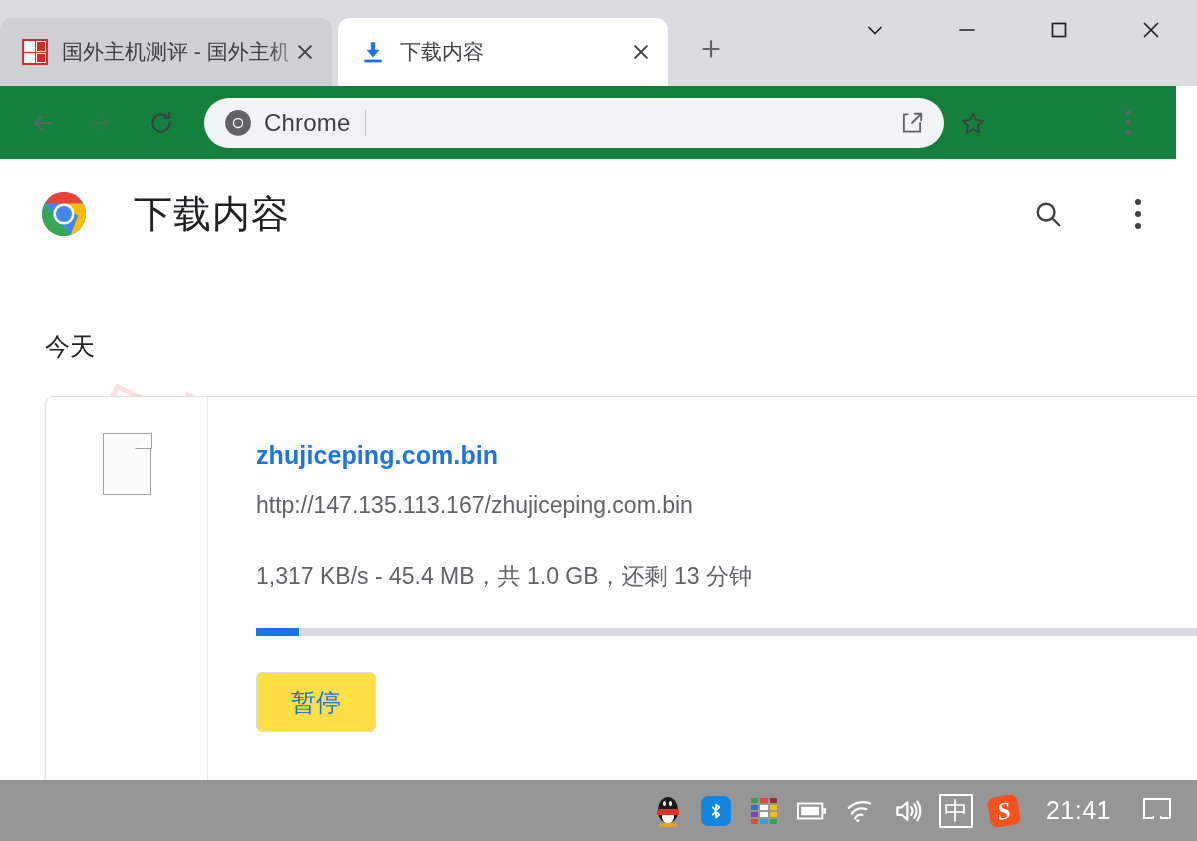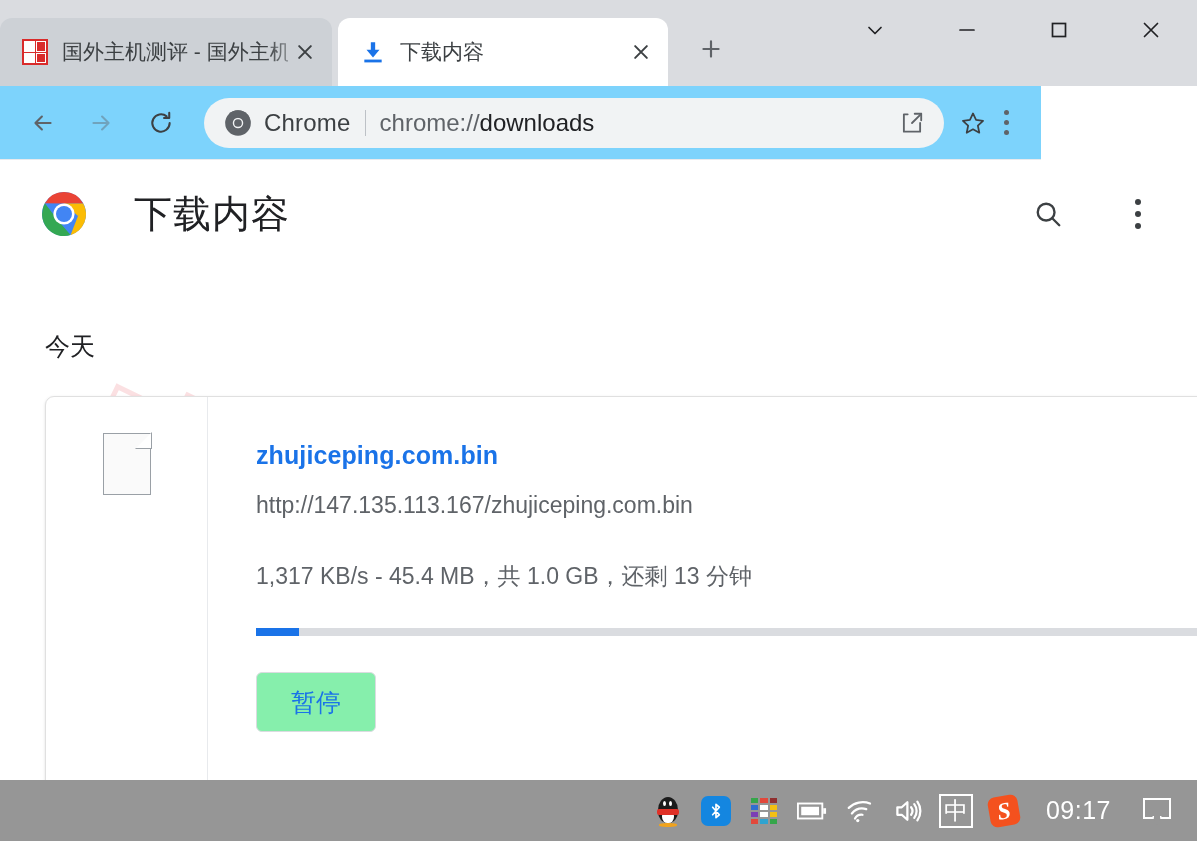--- a/index.html
+++ b/index.html
@@ -65,22 +65,22 @@
   .wincontrols { position: absolute; right: 0; top: 0; height: 60px; display: flex; align-items: center; }
   .winbtn {
     width: 92px; height: 60px;
     display: flex; align-items: center; justify-content: center;
     color: #202124;
   }
   .winbtn svg { width: 24px; height: 24px; }
 
   
   .toolbar {
-    position: absolute; left: 0; top: 86px; width: 1041px; height: 74px;
-    background: #7dd3fc;
+    position: absolute; left: 0; top: 86px; width: 1176px; height: 74px;
+    background: #15803d;
     display: flex; align-items: center;
     border-bottom: 1px solid #e8eaed;
   }
   .navbtn {
     width: 46px; height: 46px; flex: 0 0 46px;
     display: flex; align-items: center; justify-content: center;
     color: #5f6368; border-radius: 50%;
   }
   .navbtn svg { width: 26px; height: 26px; }
   .navbtn.back { margin-left: 20px; }
@@ -186,21 +186,21 @@
   .progress-track {
     margin-top: 36px; height: 8px; width: 980px;
     background: #dadce0; border-radius: 0;
   }
   .progress-fill { height: 8px; background: #1a73e8; }
 
   .dl-buttons { margin-top: 36px; display: flex; gap: 20px; }
   .dl-btn {
     height: 60px; min-width: 120px; padding: 0 26px;
     border: 1px solid #dadce0; border-radius: 6px;
-    background: #86efac; color: #1a73e8; font-size: 25px;
+    background: #fde047; color: #1a73e8; font-size: 25px;
     display: flex; align-items: center; justify-content: center;
     font-family: "Liberation Sans", sans-serif;
   }
 
   
   .taskbar {
     position: absolute; left: 0; top: 780px; width: 1197px; height: 61px;
     background: #969696;
     display: flex; align-items: center; justify-content: flex-end;
   }
@@ -350,21 +350,20 @@
       <span class="chrome-logo">
         <svg viewBox="0 0 48 48" width="28" height="28">
           <circle cx="24" cy="24" r="22" fill="#5f6368"></circle>
           <circle cx="24" cy="24" r="9" fill="#f1f3f4"></circle>
           <path d="M24 15 H44 A22 22 0 0 0 24 2 A22 22 0 0 0 8 9 Z" fill="#5f6368"></path>
           <circle cx="24" cy="24" r="6.6" fill="#5f6368"></circle>
         </svg>
       </span>
       <span class="omni-brand">Chrome</span>
       <span class="omni-sep"></span>
-      <span class="omni-url"><span>chrome://</span><b>downloads</b></span>
       <span class="omni-actions">
         <span class="omni-icon">
           <svg viewBox="0 0 24 24" fill="none" stroke="currentColor" stroke-width="1.7" stroke-linecap="round" stroke-linejoin="round">
             <path d="M8 4 H4.5 V20 H19.5 V12"></path>
             <path d="M12 12 L20.5 3.5"></path>
             <path d="M14.5 3.5 H20.5 V9.5"></path>
           </svg>
         </span>
       </span>
     </div>
@@ -512,21 +511,21 @@
             <span>中</span>
           </span>
       </div>
 
       <div class="tray-item">
         <span class="sogou">
             <b>S</b>
           </span>
       </div>
 
-      <div class="tray-clock">09:17</div>
+      <div class="tray-clock">21:41</div>
 
       <div class="tray-item">
         <span class="balloon">
             <span class="box"></span>
             <span class="tail"></span>
           </span>
       </div>
     </div>
   </div>
 </div>

